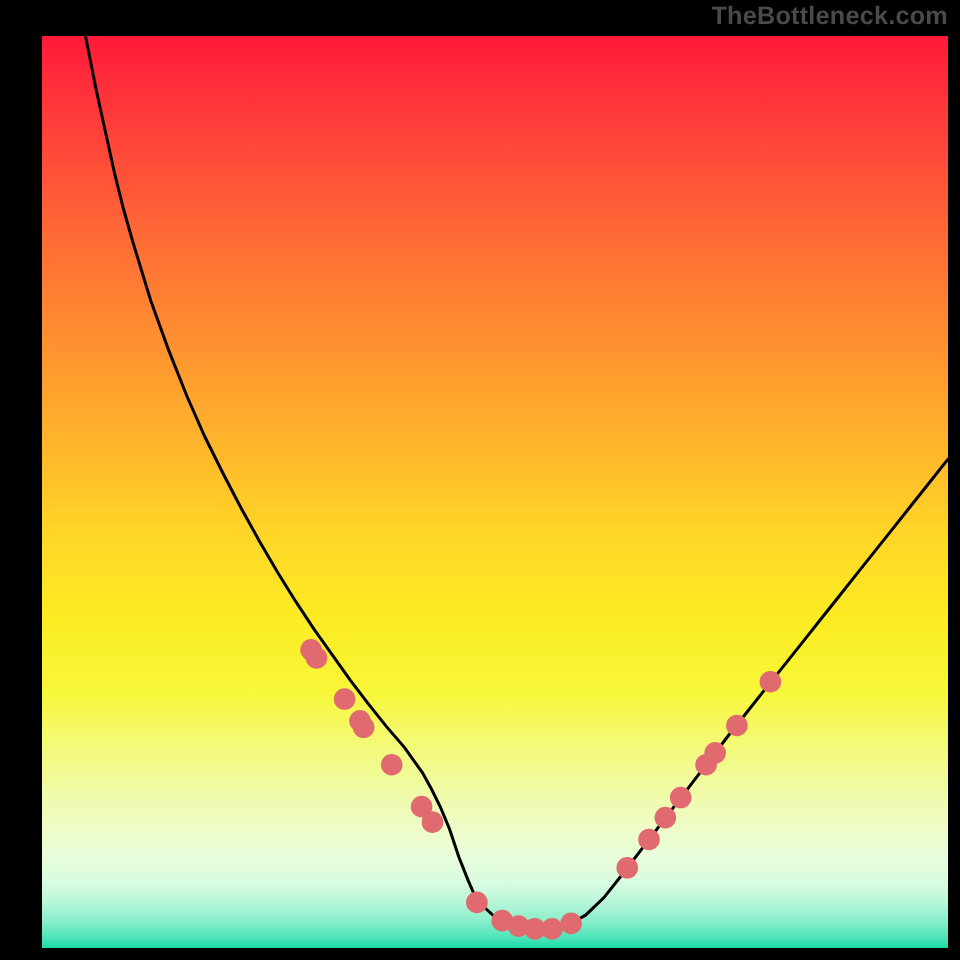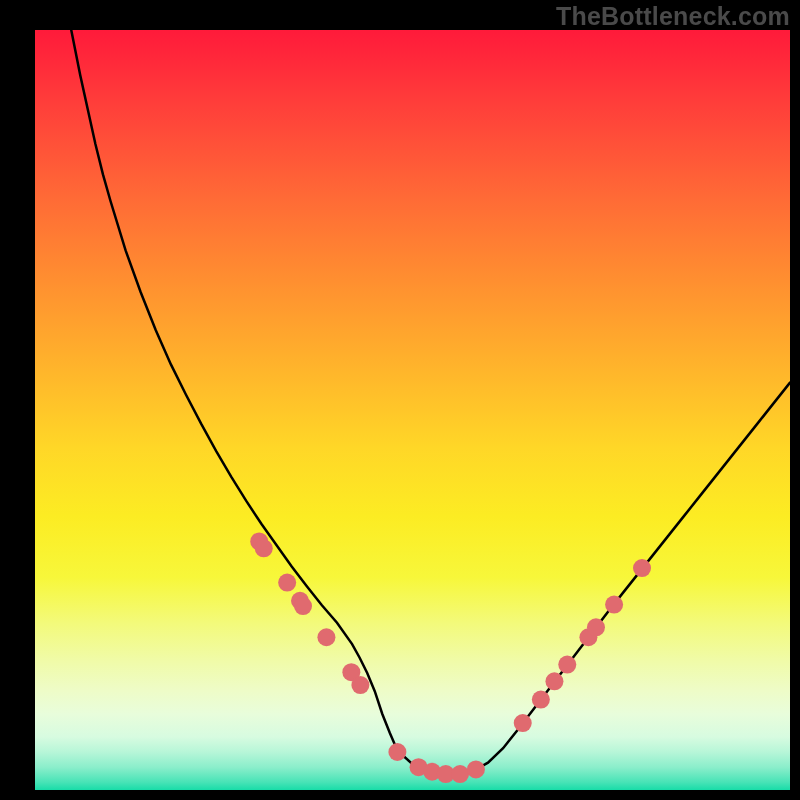--- a/index.html
+++ b/index.html
@@ -43,21 +43,21 @@
       #47e3b6 99%,
       #18dca8 100%
     );
   }
   .watermark {
     position: absolute;
     top: 2px;
     right: 10px;
     font-family: Arial, Helvetica, sans-serif;
     font-weight: bold;
-    font-size: 25px;
+    font-size: 21px;
     color: #4a4a4a;
     letter-spacing: 0.2px;
     user-select: none;
   }
   svg.overlay {
     position: absolute;
     left: 35px;
     top: 30px;
     width: 755px;
     height: 760px;

